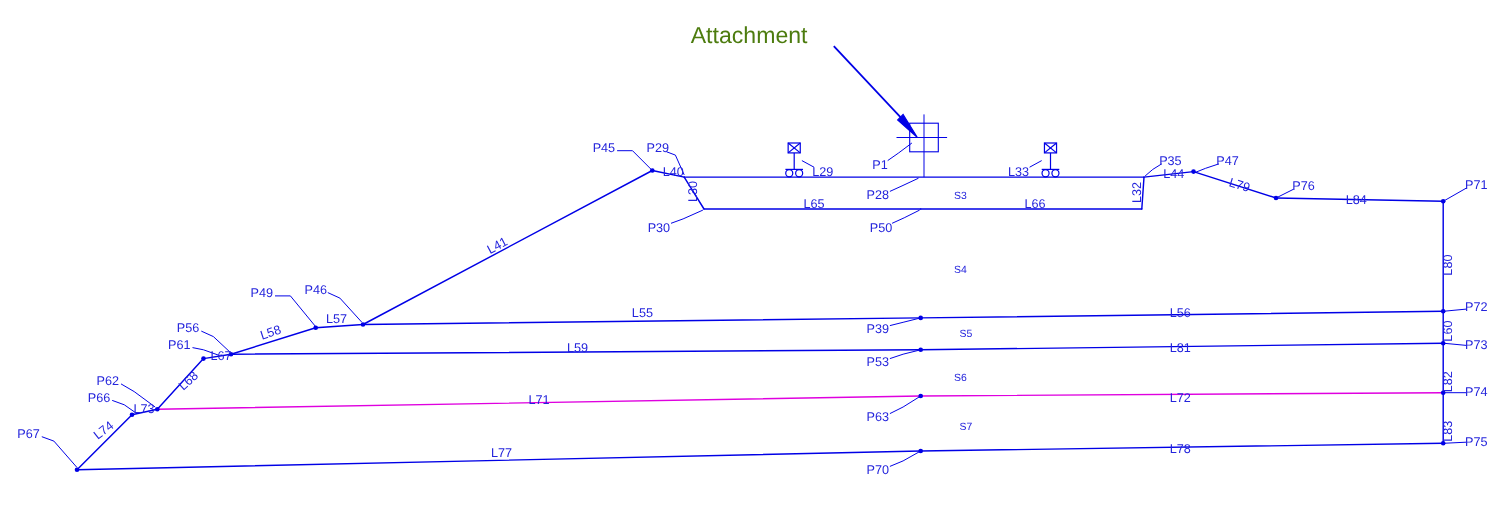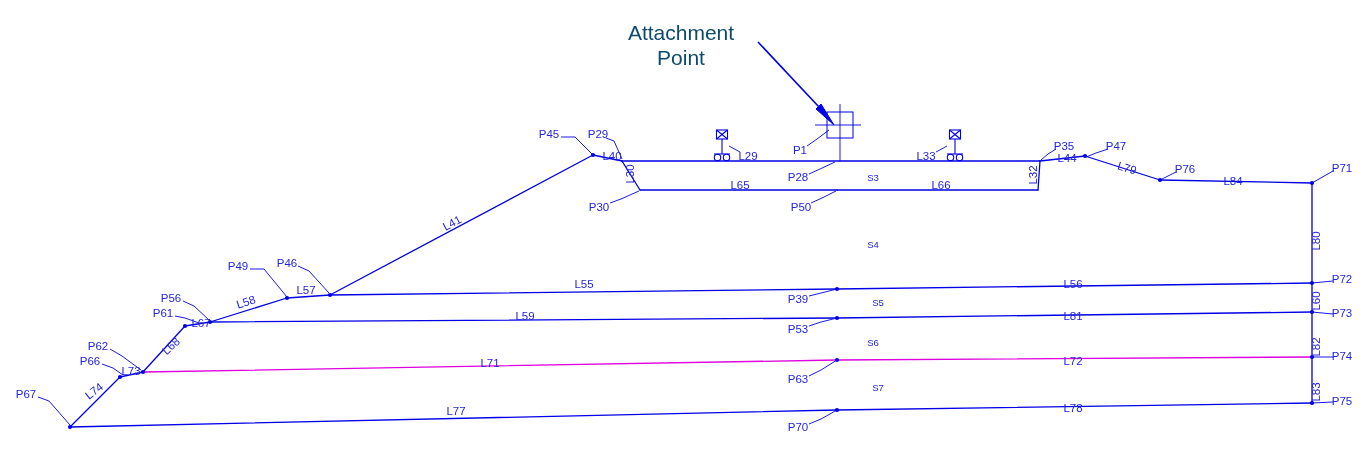--- a/index.html
+++ b/index.html
@@ -9,21 +9,21 @@
     background:#ffffff;
     overflow:hidden;
     font-family:"Liberation Sans", sans-serif;
   }
   #diagram-svg{position:absolute;left:0;top:0;}
   .callout-title{
     position:absolute;
     left:596px;top:20px;width:170px;
     text-align:center;
     font-size:21px;line-height:25px;
-    color:#0c4a6e;
+    color:#4d7c0f;
     font-family:"Liberation Sans", sans-serif;
     user-select:none;
   }
   .callout-title span{display:block;}
 </style>
 </head>
 <body>
 
 <div class="canvas-wrap">
   <svg id="diagram-svg" width="1369" height="467" viewBox="0 0 1369 467" xmlns="http://www.w3.org/2000/svg">
@@ -179,15 +179,14 @@
       <text x="201" y="323" dy="4" text-anchor="middle" font-size="11.5" fill="#2424DC" font-family="&quot;Liberation Sans&quot;, sans-serif">L67</text>
       <text x="171" y="346" dy="4" text-anchor="middle" font-size="11.5" fill="#2424DC" font-family="&quot;Liberation Sans&quot;, sans-serif" transform="rotate(-42 171 346)">L68</text>
       <text x="98" y="346" dy="4" text-anchor="middle" font-size="11.5" fill="#2424DC" font-family="&quot;Liberation Sans&quot;, sans-serif">P62</text>
       <text x="90" y="361" dy="4" text-anchor="middle" font-size="11.5" fill="#2424DC" font-family="&quot;Liberation Sans&quot;, sans-serif">P66</text>
       <text x="131" y="371" dy="4" text-anchor="middle" font-size="11.5" fill="#2424DC" font-family="&quot;Liberation Sans&quot;, sans-serif">L73</text>
       <text x="94" y="391" dy="4" text-anchor="middle" font-size="11.5" fill="#2424DC" font-family="&quot;Liberation Sans&quot;, sans-serif" transform="rotate(-38 94 391)">L74</text>
       <text x="26" y="394" dy="4" text-anchor="middle" font-size="11.5" fill="#2424DC" font-family="&quot;Liberation Sans&quot;, sans-serif">P67</text>
     </svg>
   <div class="callout-title">
     <span>Attachment</span>
-    <span>Point</span>
   </div>
 </div>
 
 </body></html>

